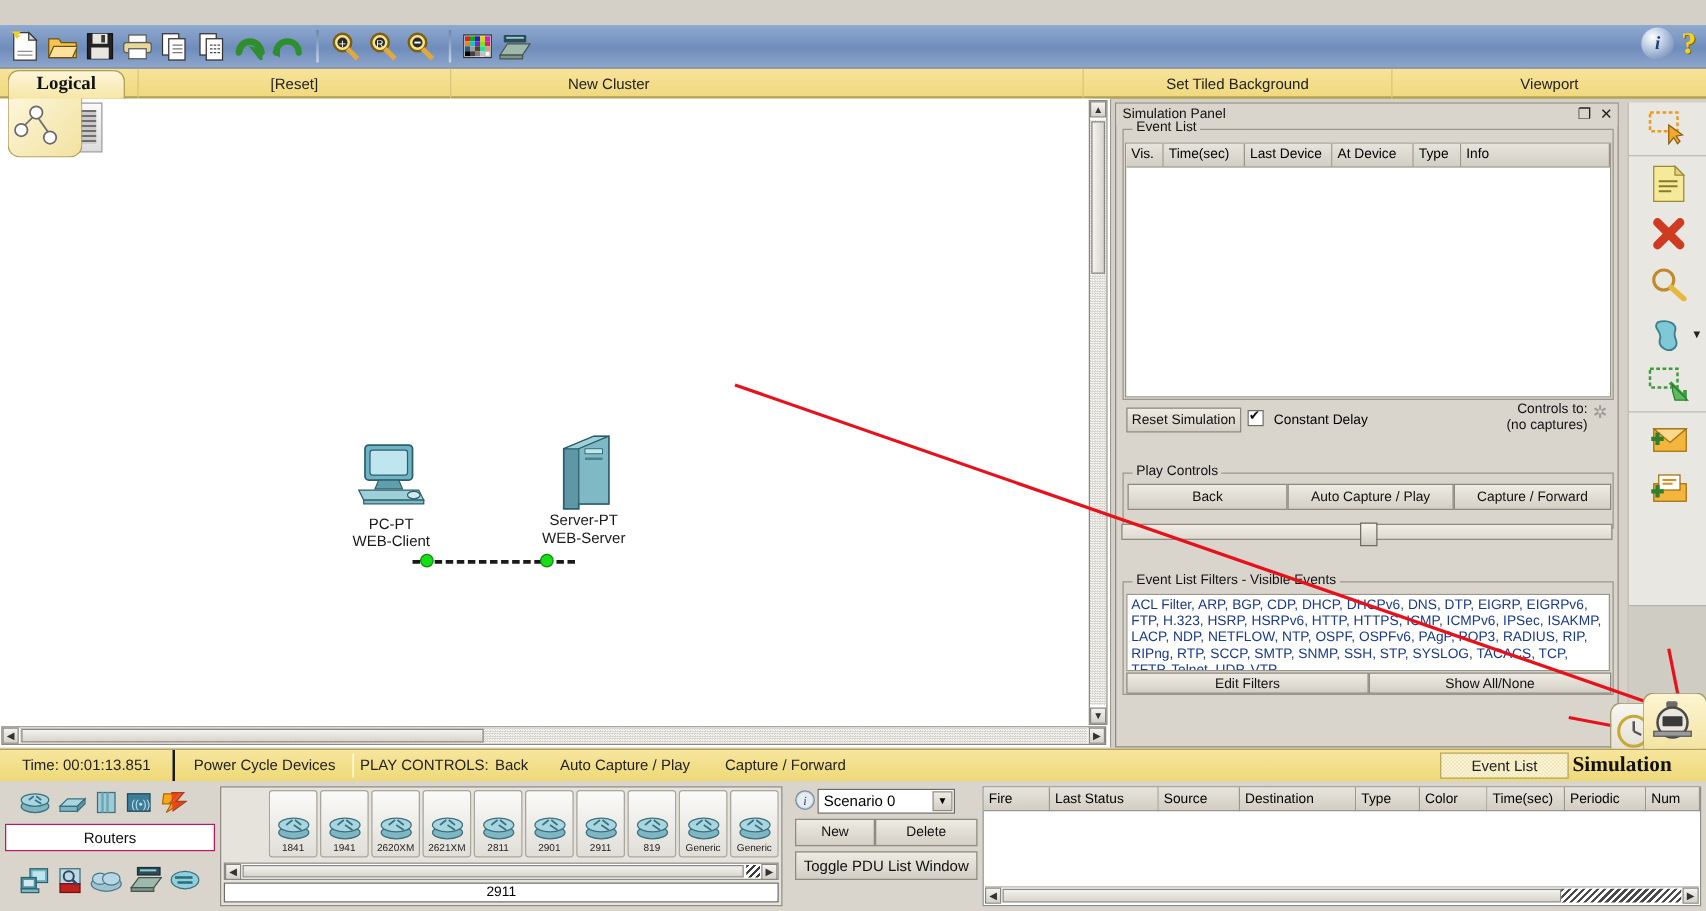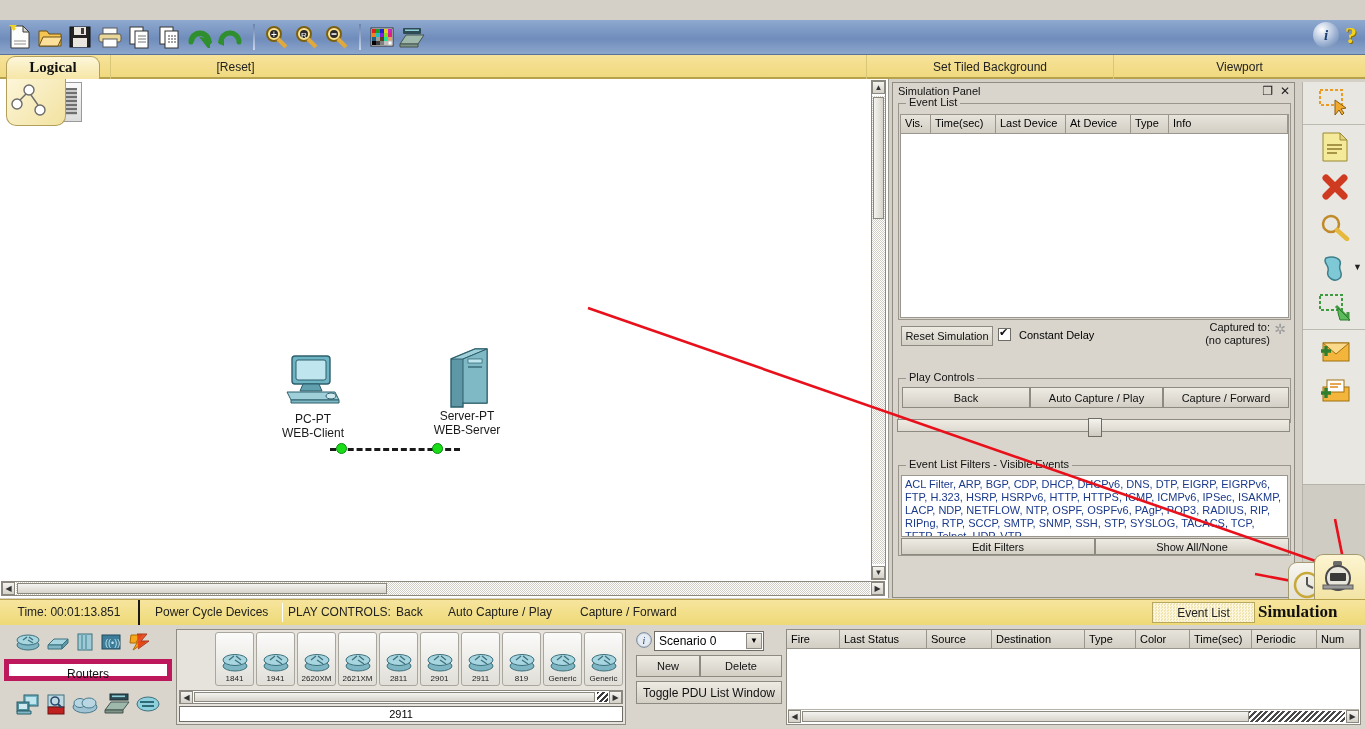--- a/index.html
+++ b/index.html
@@ -162,21 +162,21 @@
   #evlist-btn{position:absolute;left:1152px;top:2px;width:103px;height:21px;
     background:repeating-conic-gradient(#fdf7e0 0 25%,#f0e4b0 0 50%) 0 0/3px 3px;
     border:1px solid #b8a75f;text-align:center;line-height:20px;font-size:12px;color:#222;box-sizing:border-box;}
   #sim-label{position:absolute;left:1258px;top:0;height:25px;line-height:23px;
     font-size:17px;font-weight:bold;color:#111;font-family:"Liberation Serif",serif;}
 
   
   #bottom{position:absolute;left:0;top:625px;width:1365px;height:104px;background:#d9d5cc;}
   #dev-types{position:absolute;left:4px;top:4px;width:168px;height:96px;}
   .typerow{display:flex;gap:6px;align-items:center;justify-content:flex-start;padding-left:12px;height:28px;}
-  #cat-name{width:168px;height:22px;background:#fff;border:5px solid #be185d;box-sizing:border-box;
+  #cat-name{width:168px;height:22px;background:#fff;border:1px solid #be185d;box-sizing:border-box;
     text-align:center;line-height:20px;font-size:12px;color:#111;margin-top:2px;}
   #dev-grid-wrap{position:absolute;left:176px;top:4px;width:450px;height:96px;
     background:#e6e3dc;border:1px solid #8f8c84;box-sizing:border-box;}
   #dev-grid{position:absolute;left:2px;top:2px;right:2px;height:58px;display:flex;gap:2px;overflow:hidden;margin-left:36px;}
   .dev-cell{width:40px;height:54px;background:linear-gradient(#fbfbfa,#e0ded7);
     border:1px solid #a9a69e;border-radius:3px;box-sizing:border-box;
     display:flex;flex-direction:column;align-items:center;justify-content:flex-end;
     padding-bottom:2px;cursor:default;}
   .dev-cell .lbl{font-size:8px;color:#222;line-height:9px;}
   #dev-hscroll{position:absolute;left:2px;right:2px;bottom:20px;height:14px;
@@ -332,20 +332,21 @@
         </svg>
     </div>
     <div id="tb-right">
       <div class="round-ico">i</div>
       <div class="qmark">?</div>
     </div>
   </div>
 
   <div id="topbar">
     <div class="topcell" style="left:110px;width:250px;">[Reset]</div>
+    <div class="topcell" style="left:360px;width:253px;">New Cluster</div>
     <div class="topcell" style="left:866px;width:247px;">Set Tiled Background</div>
     <div class="topcell" style="left:1113px;width:252px;">Viewport</div>
   </div>
   <div id="logical-doc"></div>
   <div id="logical-flag">
     <svg width="56" height="46" style="position:absolute;left:0;top:0;">
       <circle cx="22" cy="13" r="5" fill="#fff" stroke="#6b6b6b" stroke-width="1.4"></circle>
       <circle cx="10" cy="27" r="5" fill="#fff" stroke="#6b6b6b" stroke-width="1.4"></circle>
       <circle cx="33" cy="33" r="5" fill="#fff" stroke="#6b6b6b" stroke-width="1.4"></circle>
       <line x1="19" y1="17" x2="13" y2="23" stroke="#6b6b6b" stroke-width="1.4"></line>
@@ -424,21 +425,21 @@
         </div>
       </div>
     </div>
 
     <div class="btn" style="position:absolute;left:8px;top:243px;width:92px;height:20px;">Reset Simulation</div>
     <div style="position:absolute;left:105px;top:245px;font-size:11px;">
       <span class="chk"></span>
       <span style="margin-left:5px;">Constant Delay</span>
     </div>
     <div id="capt-label" style="top:238px;">
-      <div>Captured to:</div>
+      <div>Controls to:</div>
       <div>(no captures)</div>
     </div>
     <div class="asterisk" style="top:238px;right:8px;">✲</div>
 
     <div class="group" style="left:5px;top:295px;width:393px;height:45px;">
       <div class="glabel">Play Controls</div>
       <div class="btn" style="position:absolute;left:3px;top:8px;width:128px;height:21px;">Back</div>
       <div class="btn" style="position:absolute;left:131px;top:8px;width:133px;height:21px;">Auto Capture / Play</div>
       <div class="btn" style="position:absolute;left:264px;top:8px;width:126px;height:21px;">Capture / Forward</div>
     </div>

